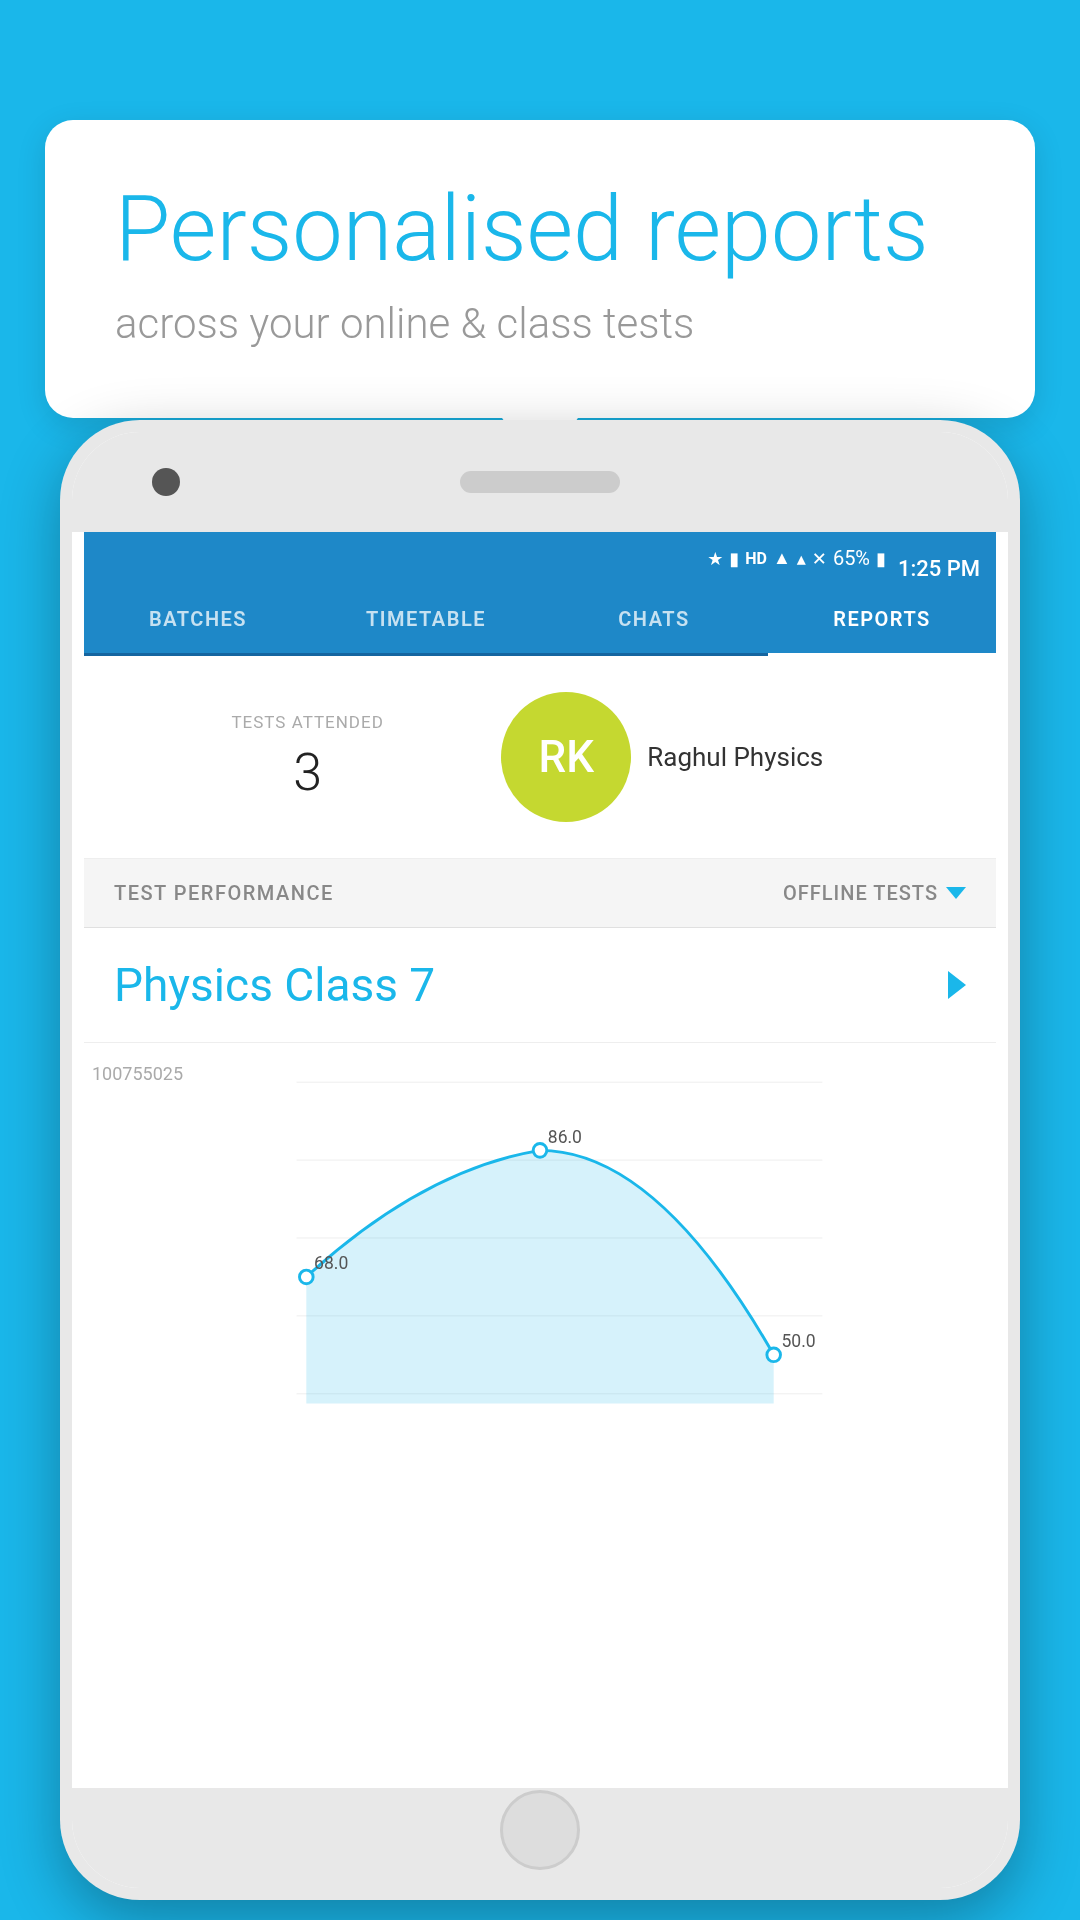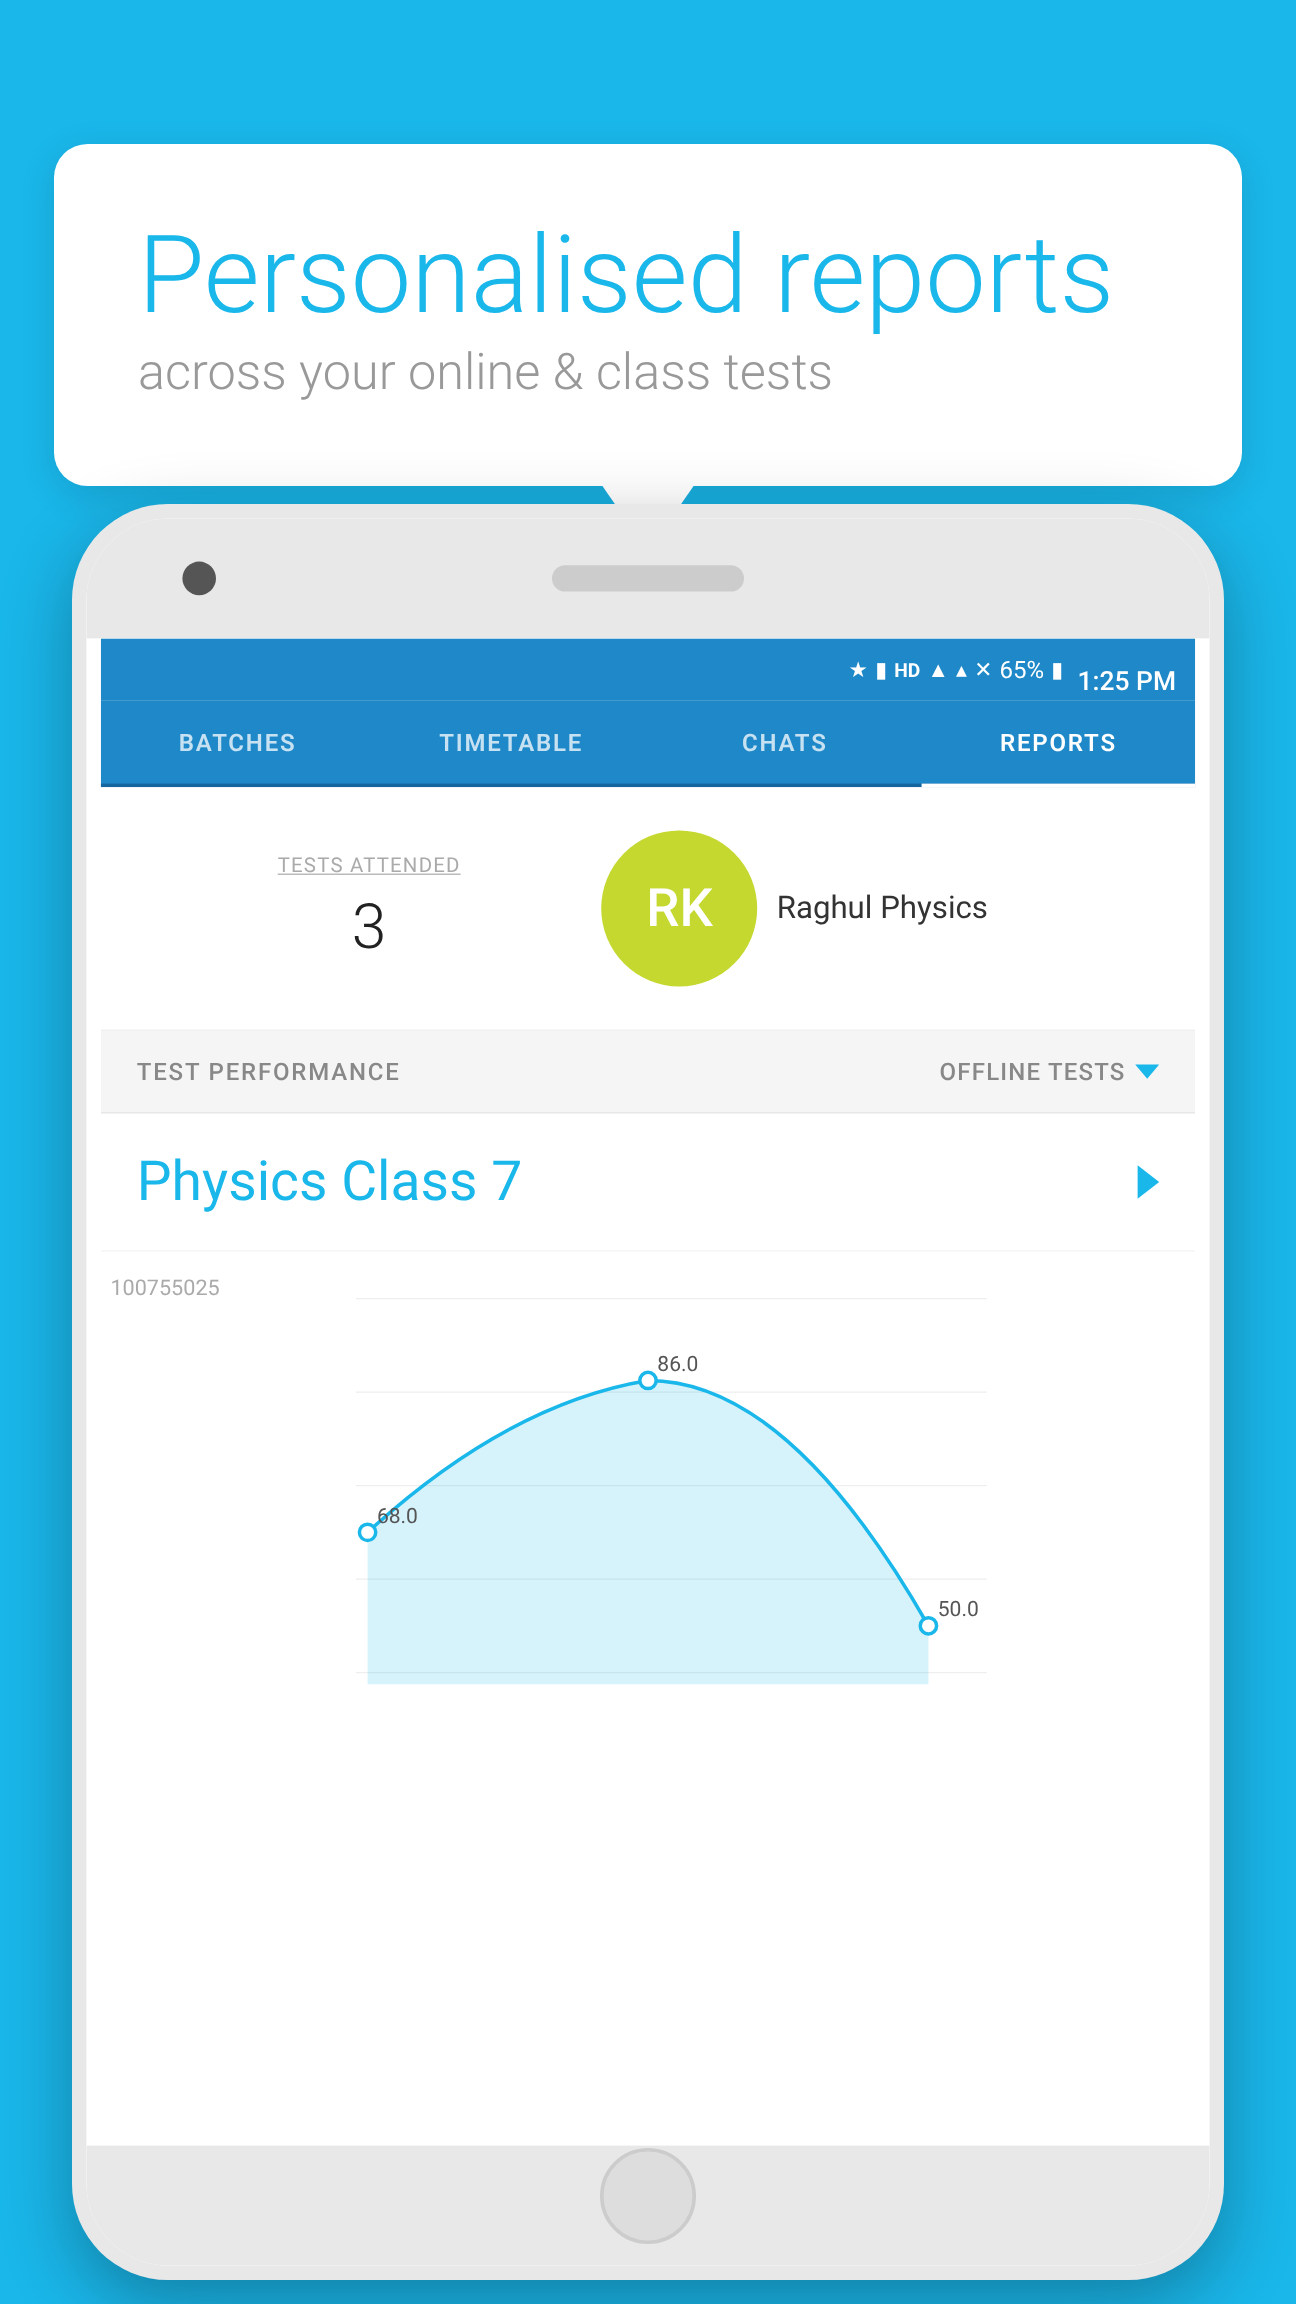--- a/index.html
+++ b/index.html
@@ -33,21 +33,21 @@
       height: 0;
       border-left: 40px solid transparent;
       border-right: 40px solid transparent;
       border-top: 58px solid white;
     }
     .bubble-title {
       font-size: 90px;
       font-weight: 300;
       color: #1ab7ea;
       line-height: 1.1;
-      margin-bottom: 7px;
+      margin-bottom: 20px;
     }
     .bubble-subtitle {
       font-size: 42px;
       color: #999;
       font-weight: 300;
     }
 
     
     .phone-frame {
       position: absolute;
@@ -184,21 +184,20 @@
     .stat-block {
       flex: 1;
       text-align: center;
     }
     .stat-label {
       font-size: 17px;
       color: #aaa;
       letter-spacing: 1px;
       font-weight: 400;
       margin-bottom: 10px;
-      text-decoration: underline;
     }
     .stat-value {
       font-size: 52px;
       font-weight: 300;
       color: #222;
     }
     .avatar-block {
       flex: 1.2;
       display: flex;
       flex-direction: row;

